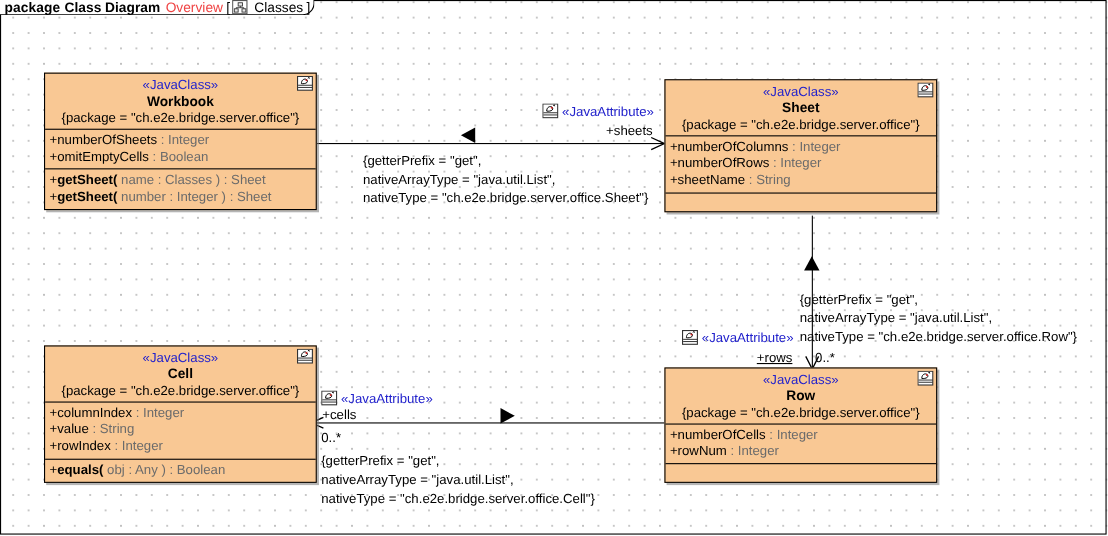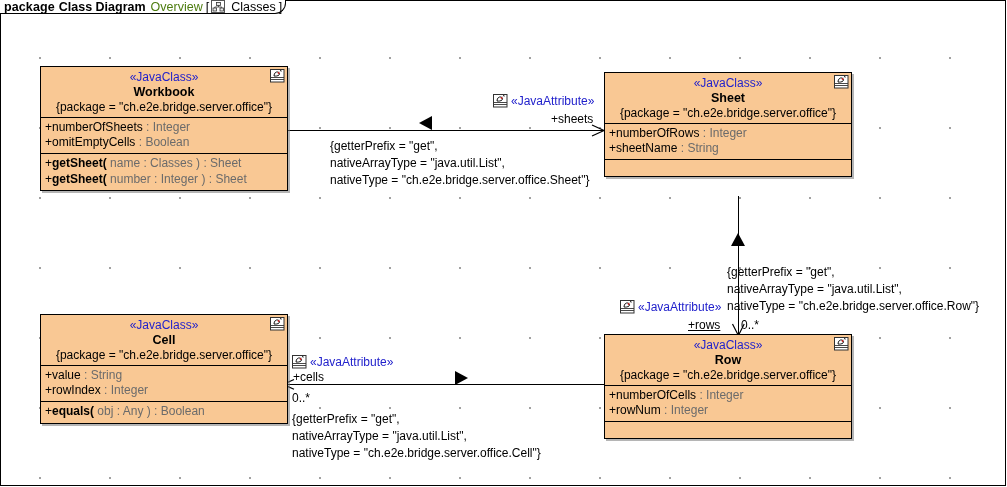--- a/index.html
+++ b/index.html
@@ -56,21 +56,21 @@
     letter-spacing: 0.1px;
   }
   .frame-tab .nm {
     font-weight: bold;
     font-size: 12.5px;
     margin-left: 4px;
   }
   .frame-tab .ov {
     font-size: 12.5px;
     margin-left: 5px;
-    color: #4d7c0f;
+    color: #ef4444;
   }
   .frame-tab .brk {
     font-size: 12.5px;
     margin-left: 3px;
   }
   .frame-tab .cls {
     font-size: 12.5px;
     margin-left: 3px;
   }
 
@@ -350,20 +350,23 @@
           <circle cx="8.6" cy="4" r="0.9" fill="#d02020"></circle>
           <path d="M10 2.2 L10.8 1.2 L11.2 2.6" fill="none" stroke="#000" stroke-width="0.8"></path>
         </svg>
       </span>
       <div class="stereo">«JavaClass»</div>
       <div class="cname">Sheet</div>
       <div class="ctag">{package = "ch.e2e.bridge.server.office"}</div>
     </div>
     <div class="comp">
       <div class="feat">
+        <span>+</span><span>numberOfColumns</span><span class="ty"> : </span><span class="ty">Integer</span>
+      </div>
+      <div class="feat">
         <span>+</span><span>numberOfRows</span><span class="ty"> : </span><span class="ty">Integer</span>
       </div>
       <div class="feat">
         <span>+</span><span>sheetName</span><span class="ty"> : </span><span class="ty">String</span>
       </div>
     </div>
     <div class="comp empty-comp"></div>
   </div>
 
   <div class="uml-class" style="left:40px; top:314px; width:248px;">
@@ -376,20 +379,23 @@
           <circle cx="8.6" cy="4" r="0.9" fill="#d02020"></circle>
           <path d="M10 2.2 L10.8 1.2 L11.2 2.6" fill="none" stroke="#000" stroke-width="0.8"></path>
         </svg>
       </span>
       <div class="stereo">«JavaClass»</div>
       <div class="cname">Cell</div>
       <div class="ctag">{package = "ch.e2e.bridge.server.office"}</div>
     </div>
     <div class="comp">
       <div class="feat">
+        <span>+</span><span>columnIndex</span><span class="ty"> : </span><span class="ty">Integer</span>
+      </div>
+      <div class="feat">
         <span>+</span><span>value</span><span class="ty"> : </span><span class="ty">String</span>
       </div>
       <div class="feat">
         <span>+</span><span>rowIndex</span><span class="ty"> : </span><span class="ty">Integer</span>
       </div>
     </div>
     <div class="comp">
       <div class="feat">
         <span>+</span><span class="op">equals(</span><span class="ty"> obj : Any ) : </span><span class="ty">Boolean</span>
       </div>

